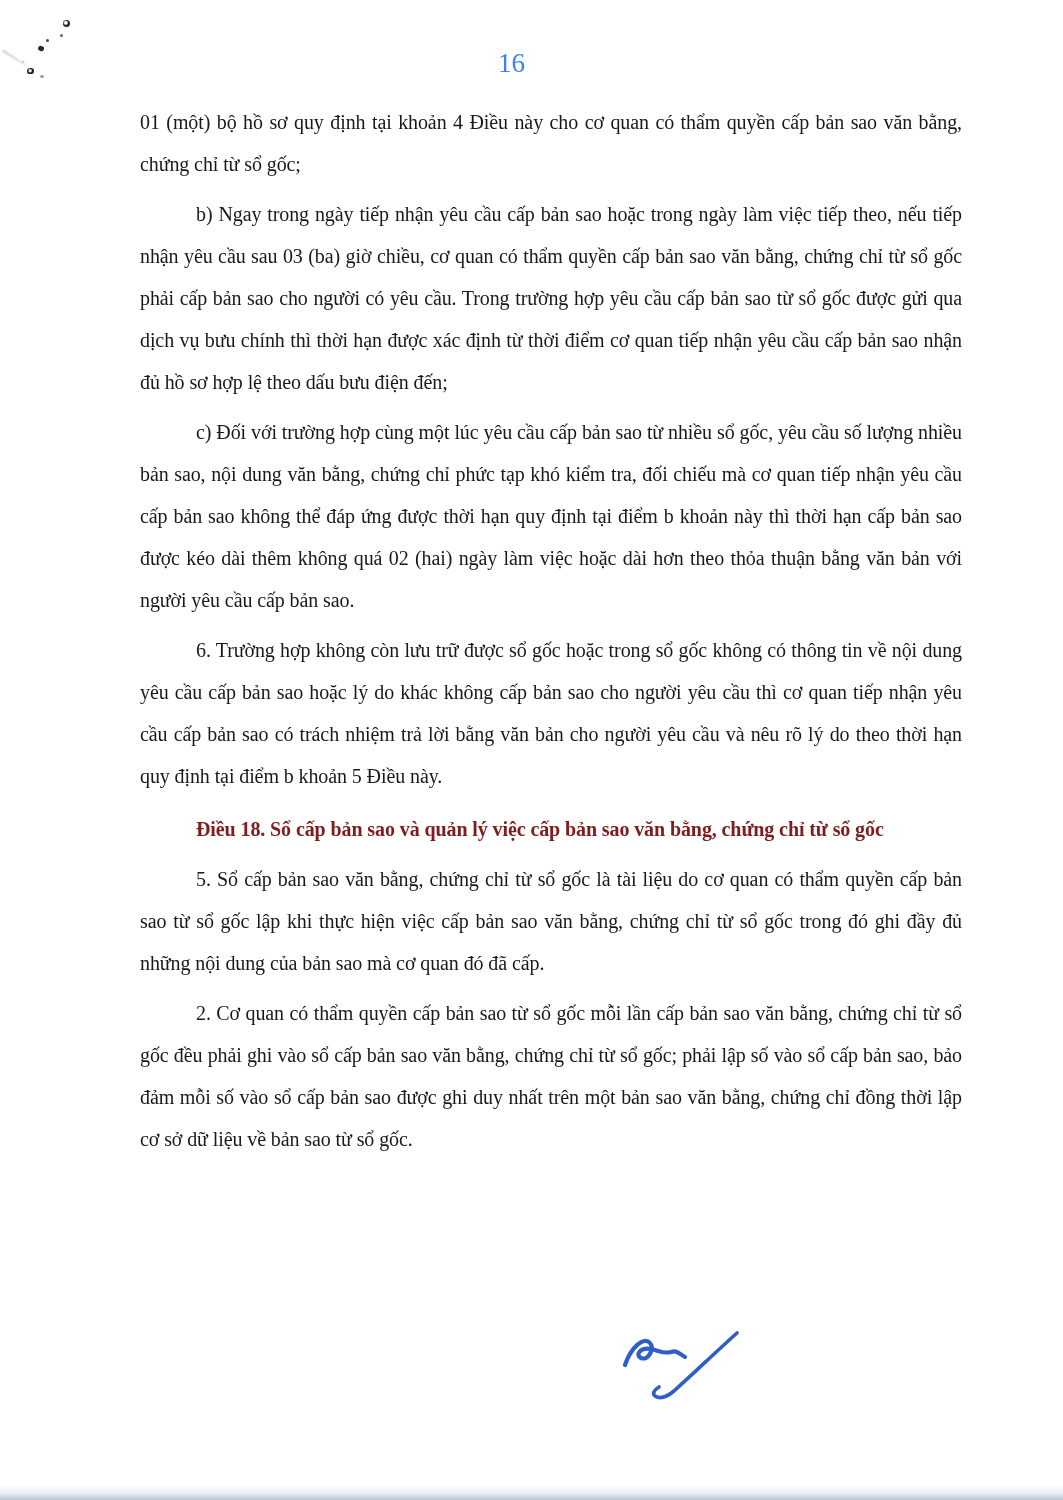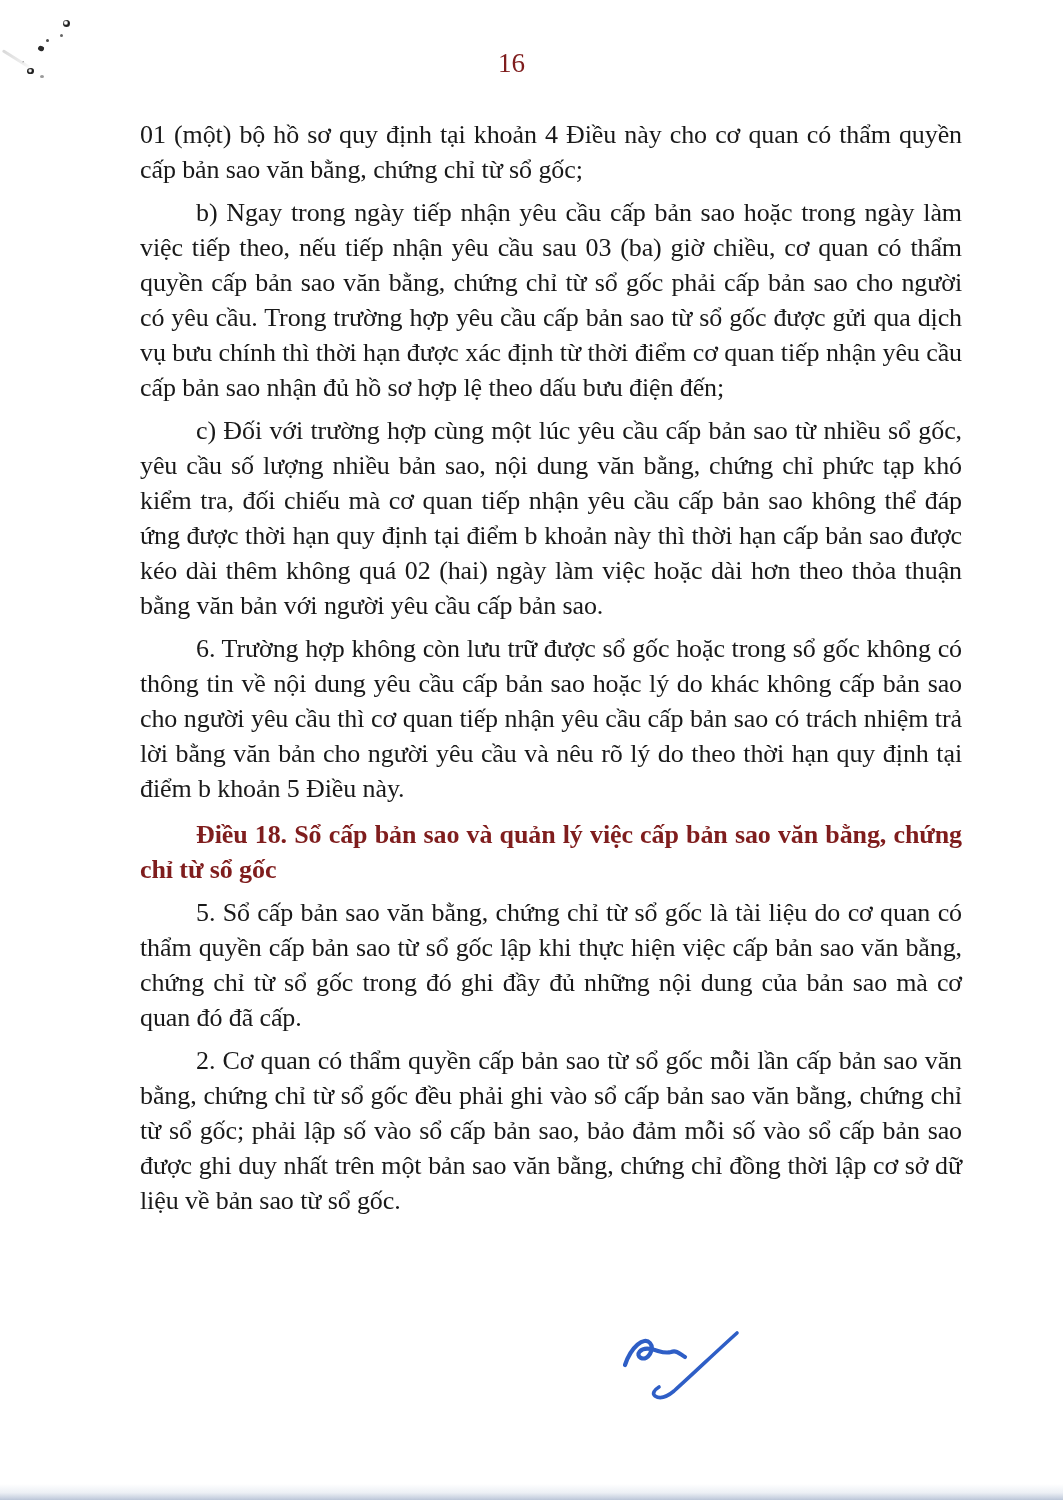--- a/index.html
+++ b/index.html
@@ -17,29 +17,29 @@
     font-family: "Liberation Serif", "DejaVu Serif", serif;
     color: #191919;
   }
   .page-number {
     position: absolute;
     top: 48px;
     left: 0;
     right: 40px;
     text-align: center;
     font-size: 27px;
-    color: #7f1d1d;
+    color: #3b82f6;
   }
   .body-text {
     position: absolute;
-    top: 117px;
+    top: 101px;
     left: 140px;
     width: 822px;
-    font-size: 26px;
-    line-height: 35px;
+    font-size: 20px;
+    line-height: 42px;
     text-align: justify;
     letter-spacing: -0.1px;
   }
   .para {
     margin: 0 0 8px 0;
     text-indent: 56px;
   }
   .para.no-indent {
     text-indent: 0;
   }

